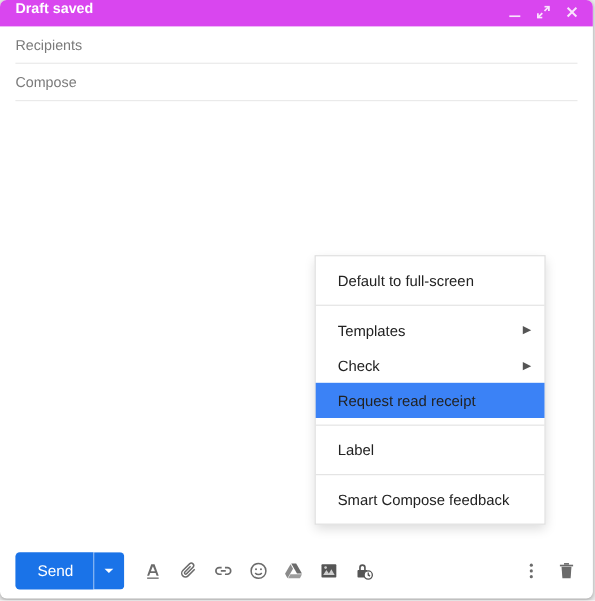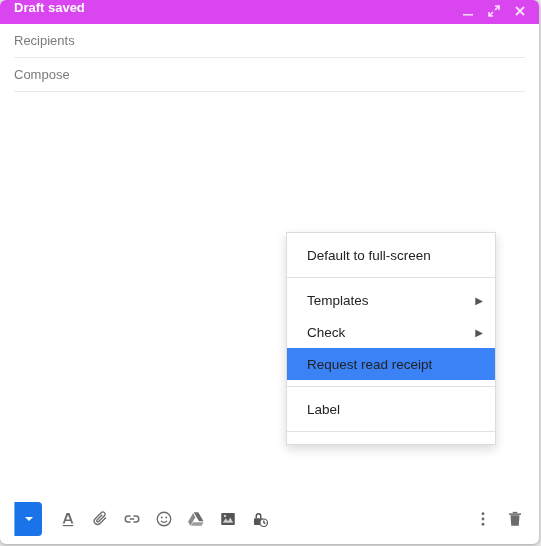--- a/index.html
+++ b/index.html
@@ -176,20 +176,21 @@
     </div>
     <div class="field">
       <span>Compose</span>
     </div>
   </div>
 
   <div class="body-area"></div>
 
   <div class="bottombar">
     <div class="send-group">
+      <button class="send-btn">Send</button>
       <button class="send-drop">
         <svg width="10" height="10" viewBox="0 0 10 10">
             <path d="M1 3 L5 7 L9 3 Z" fill="#fff"></path>
           </svg>
       </button>
     </div>
 
     <div class="toolbar-icons">
       <span class="tool-icon">
         <svg width="18" height="18" viewBox="0 0 24 24">
@@ -275,13 +276,16 @@
     <span class="submenu-arrow">▶</span>
   </div>
   <div class="menu-item hover">
     <span>Request read receipt</span>
   </div>
   <div class="menu-sep"></div>
   <div class="menu-item">
     <span>Label</span>
   </div>
   <div class="menu-sep"></div>
+  <div class="menu-item">
+    <span>Smart Compose feedback</span>
+  </div>
 </div>
 
 </body></html>

